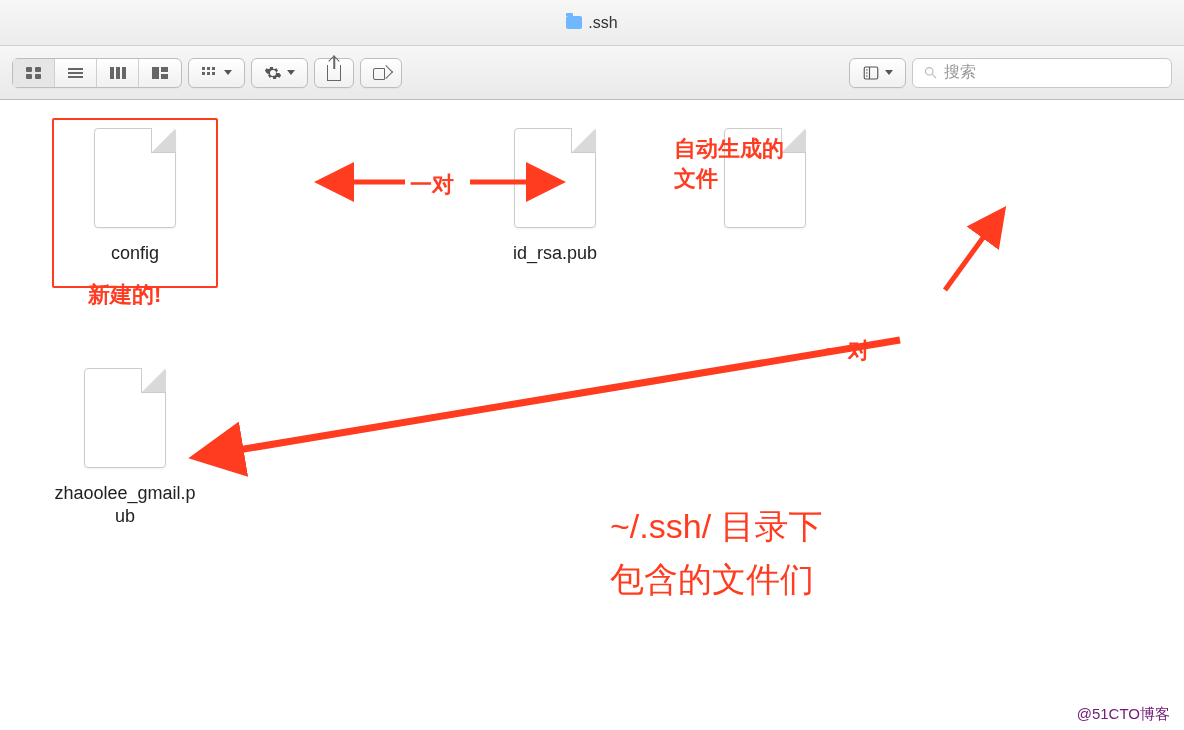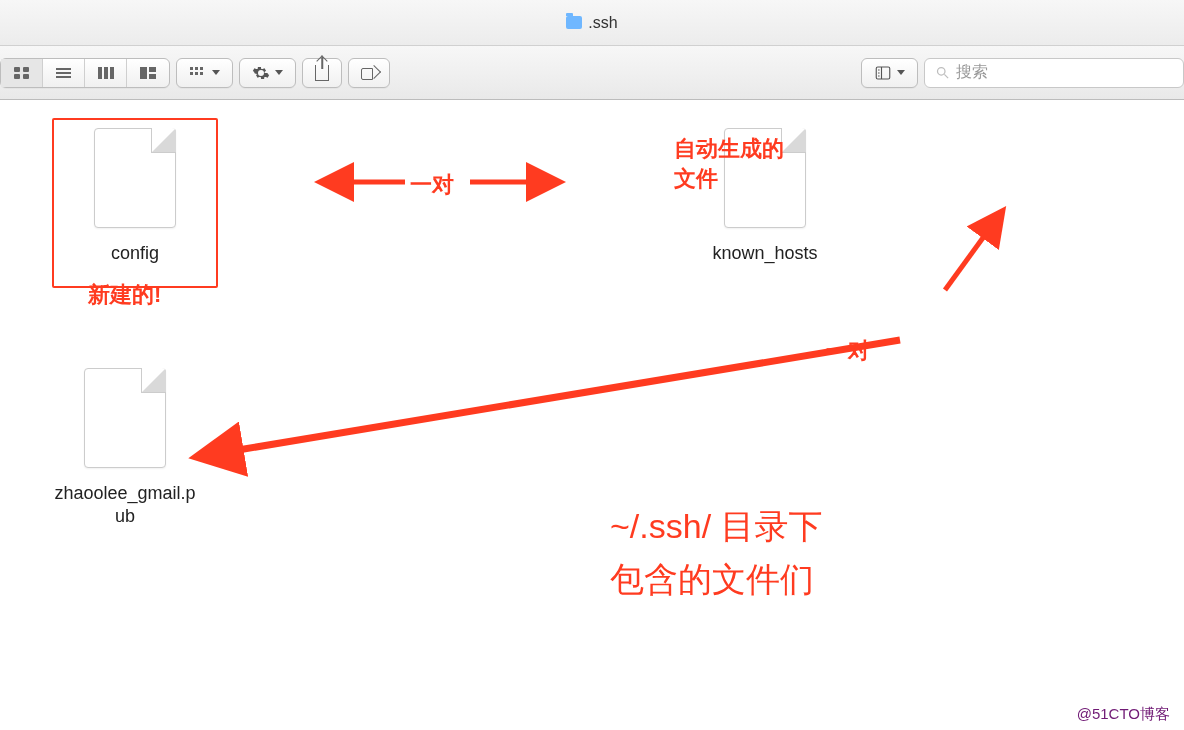--- a/index.html
+++ b/index.html
@@ -38,21 +38,21 @@
     background:#6fb7ff;
     border-radius:1px 1px 0 0;
   }
   
   .toolbar {
     height: 54px;
     background: linear-gradient(#f7f7f7,#e9e9e9);
     border-bottom: 1px solid #bcbcbc;
     display:flex;
     align-items:center;
-    padding: 0 0;
+    padding: 0 12px;
     gap: 6px;
   }
   .seg, .btn {
     height: 30px;
     background: linear-gradient(#ffffff,#f0f0f0);
     border:1px solid #bdbdbd;
     border-radius: 6px;
     display:flex;
     align-items:center;
     box-shadow: 0 1px 0 rgba(0,0,0,.03);
@@ -272,24 +272,27 @@
 <div class="content">
 
   <div class="sel-box" style="left:52px; top:18px; width:166px; height:170px;"></div>
 
   <div class="file" style="left:50px; top:28px;">
     <div class="file-icon"></div>
     <div class="file-label">config</div>
   </div>
 
 
+  <div class="file" style="left:470px; top:28px;">
+    <div class="file-icon"></div>
+    <div class="file-label">id_rsa.pub</div>
+  </div>
 
   <div class="file" style="left:680px; top:28px;">
     <div class="file-icon"></div>
-    <div class="file-label">known_hosts</div>
   </div>
 
 
   <div class="file" style="left:40px; top:268px;">
     <div class="file-icon"></div>
     <div class="file-label">zhaoolee_gmail.p
 ub</div>
   </div>
 
 </div>

